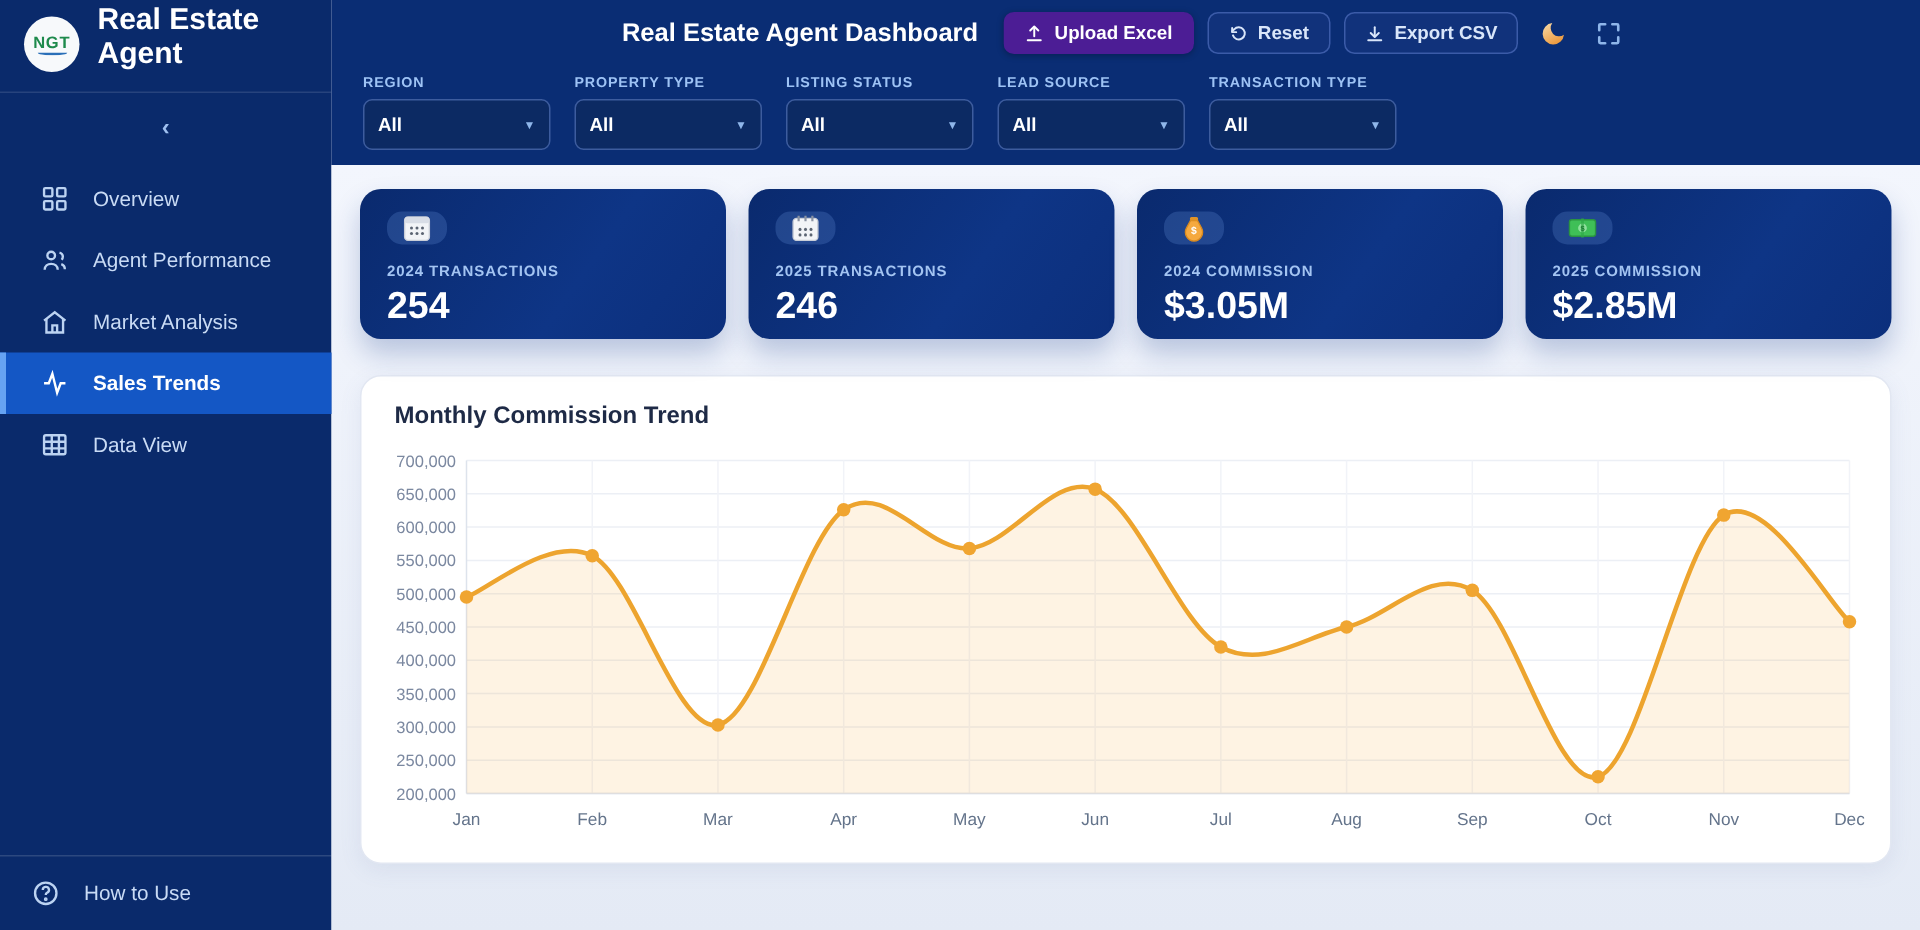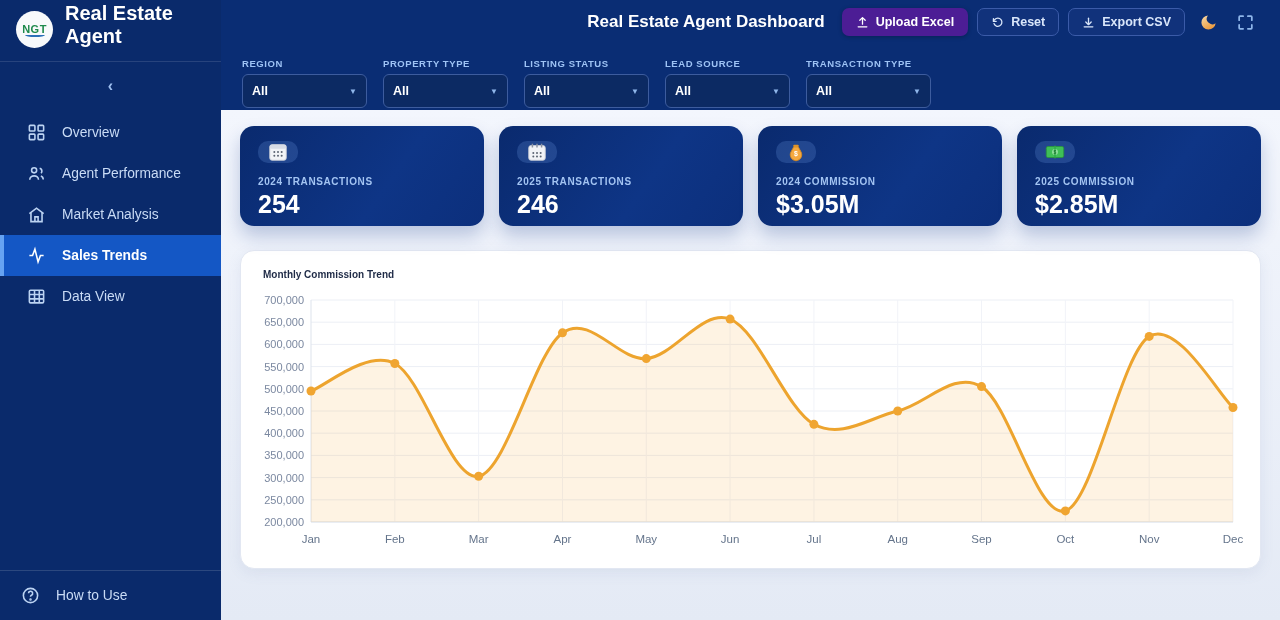--- a/index.html
+++ b/index.html
@@ -22,49 +22,49 @@
   .nav-item.active { background:#1457c5; color:#ffffff; font-weight:bold; }
   .nav-item.active svg { stroke:#ffffff; }
   .nav-item.active::before { content:""; position:absolute; left:0; top:0; bottom:0; width:4px; background:#66a3f2; }
   .sidebar-spacer { flex:1; }
   .sidebar-footer { border-top:1px solid rgba(255,255,255,0.14); display:flex; align-items:center; gap:16px; height:50px; padding-left:21px; font-size:13.8px; color:#c9dbf5; cursor:pointer; }
   .sidebar-footer svg { width:19px; height:19px; }
 
   
   .main { flex:1; display:flex; flex-direction:column; min-width:0; }
   .topbar { background:#0a2d74; padding:0 21px; height:110px; flex-shrink:0; }
-  .topbar-row1 { display:flex; align-items:center; justify-content:flex-end; height:44px; }
+  .topbar-row1 { display:flex; align-items:center; justify-content:center; height:44px; }
   .page-title { color:#ffffff; font-size:17px; font-weight:bold; }
   .actions { display:flex; align-items:center; gap:9px; }
   .btn { display:inline-flex; align-items:center; gap:7px; height:28px; padding:0 13px; border-radius:7px; font-size:12.5px; font-weight:bold; cursor:pointer; border:1px solid transparent; }
   .btn svg { width:13px; height:13px; }
   .btn-primary { background:#4c1d95; color:#ffffff; box-shadow:0 1px 4px rgba(0,0,0,0.25);margin-left:17px; }
   .btn-outline { background:#11327b; color:#d9e6fa; border-color:#3b5ba8; }
   .icon-btn { display:flex; align-items:center; justify-content:center; width:28px; height:28px; cursor:pointer; }
   .icon-btn svg { width:19px; height:19px; }
 
-  .filter-row { display:flex; gap:16px; padding-top:6px;margin-top:8px; }
+  .filter-row { display:flex; gap:16px; padding-top:6px; }
   .filter-group { display:flex; flex-direction:column; gap:5px; }
   .filter-label { font-size:9.5px; font-weight:bold; color:#9ec3f5; letter-spacing:0.06em; }
   .select { width:125px; height:34px; background:#0c2a63; border:1px solid #3d5c9e; border-radius:6px; display:flex; align-items:center; justify-content:space-between; padding:0 9px; cursor:pointer; }
   .select .value { color:#ffffff; font-size:12.5px; font-weight:bold; }
   .select .arrow { color:#8fb6ea; font-size:8px; }
 
   
   .content { flex:1; background:linear-gradient(#f3f6fd, #e4eaf5); padding:16px 19px 0 19px; overflow:hidden; }
   .cards { display:grid; grid-template-columns:repeat(4,1fr); gap:15px; }
   .stat-card { height:100px; border-radius:14px; background:linear-gradient(125deg,#0a2a6e 0%, #0d3382 55%, #10389а 100%);
     background:linear-gradient(125deg,#0a2a6e 0%, #0e3586 60%, #0c2f7c 100%);
     box-shadow:0 10px 18px rgba(23,58,138,0.25); padding:15px 18px; display:flex; flex-direction:column; }
   .stat-icon-tile { width:40px; height:40px; border-radius:10px; background:rgba(120,165,235,0.22); display:flex; align-items:center; justify-content:center; }
   .stat-label { margin-top:13px; font-size:10px; font-weight:bold; color:#a3c4f2; letter-spacing:0.06em; }
   .stat-value { margin-top:3px; font-size:25px; font-weight:bold; color:#ffffff; }
 
   .chart-card { margin-top:24px; background:#ffffff; border:1px solid #e2e7f2; border-radius:14px; padding:18px 22px 12px; box-shadow:0 4px 14px rgba(100,120,170,0.10); }
-  .chart-title { font-size:10px; font-weight:bold; color:#1e2a46; }
+  .chart-title { font-size:16px; font-weight:bold; color:#1e2a46; }
   #chart-svg { display:block; margin-top:10px; }
 </style>
 </head>
 <body>
 
 <div class="app">
 
   <aside class="sidebar">
     <div class="brand">
       <div class="logo-circle">

